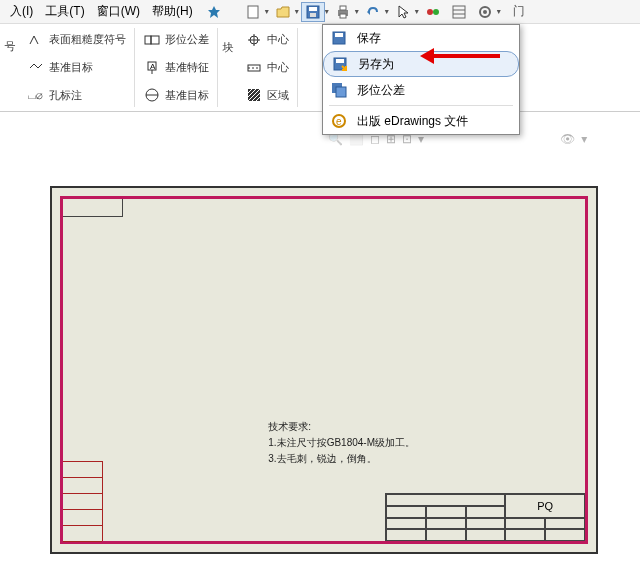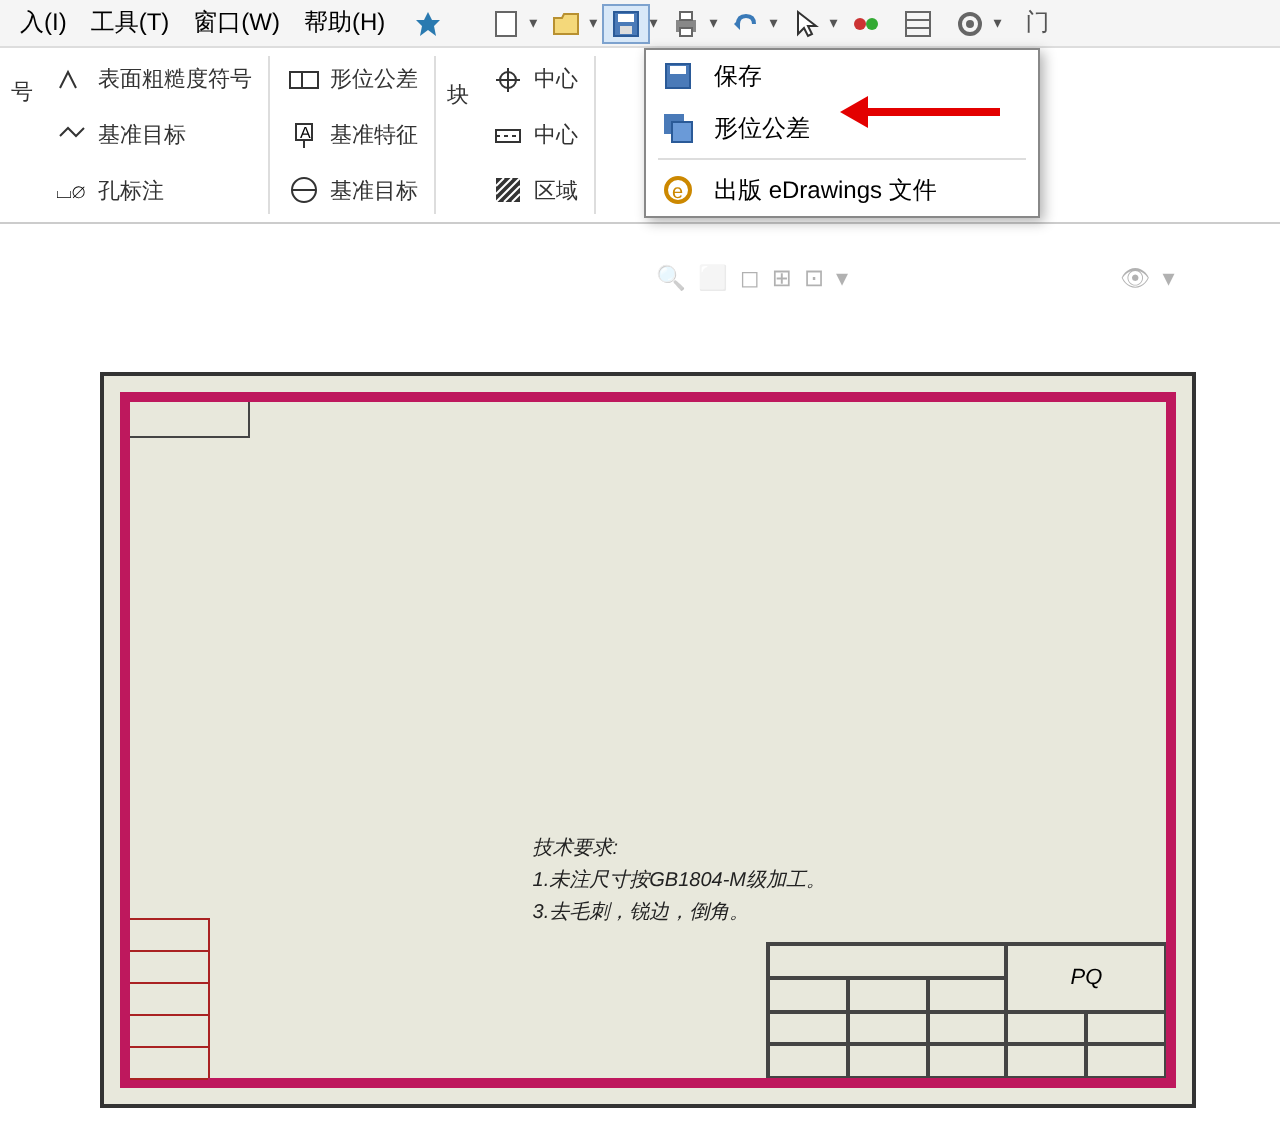--- a/index.html
+++ b/index.html
@@ -20,24 +20,24 @@
 .dd-item { display: flex; align-items: center; height: 26px; padding: 0 6px; cursor: pointer; border-radius: 12px; }
 .dd-item.highlighted { background: #e8f0fa; border: 1px solid #7da2ce; }
 .dd-icon { width: 20px; height: 20px; margin-right: 8px; display: flex; align-items: center; justify-content: center; }
 .dd-sep { height: 1px; background: #ddd; margin: 2px 6px; }
 .arrow-annotation { position: absolute; top: 54px; left: 430px; z-index: 101; }
 .arrow-line { width: 70px; height: 4px; background: #e30000; position: relative; }
 .arrow-head { position: absolute; left: -10px; top: -6px; width: 0; height: 0; border-right: 14px solid #e30000; border-top: 8px solid transparent; border-bottom: 8px solid transparent; }
 .statusbar-icons { position: absolute; top: 132px; left: 328px; display: flex; gap: 6px; opacity: 0.3; }
 .canvas-area { position: absolute; top: 160px; left: 0; right: 0; bottom: 0; background: #fff; }
 .drawing-sheet { position: absolute; top: 26px; left: 50px; width: 548px; height: 368px; background: #e8e8dc; border: 2px solid #333; }
-.sheet-margin { position: absolute; top: 8px; left: 8px; right: 8px; bottom: 8px; border: 5px solid #be185d; font-style: italic; }
+.sheet-margin { position: absolute; top: 8px; left: 8px; right: 8px; bottom: 8px; border: 3px solid #be185d; }
 .sheet-tlbox { position: absolute; top: 0; left: 0; width: 60px; height: 18px; border-right: 1px solid #444; border-bottom: 1px solid #444; }
 .notes { position: absolute; right: 170px; bottom: 74px; font-size: 10px; line-height: 1.6; color: #222; }
-.title-block { position: absolute; bottom: 0; right: 0; width: 200px; height: 68px; border-left: 1px solid #444; border-top: 1px solid #444; }
+.title-block { position: absolute; bottom: 0; right: 0; width: 200px; height: 48px; border-left: 1px solid #444; border-top: 1px solid #444; }
 .tb-grid { display: grid; grid-template-columns: repeat(5, 1fr); grid-template-rows: repeat(4, 1fr); height: 100%; }
 .tb-cell { border: 0.5px solid #444; font-size: 7px; display: flex; align-items: center; justify-content: center; overflow: hidden; }
 .rev-block { position: absolute; bottom: 0; left: 0; width: 40px; height: 80px; border-right: 1px solid #a22; border-top: 1px solid #a22; }
 .rev-row { height: 16px; border-bottom: 1px solid #a22; font-size: 7px; color: #a22; text-align: center; }
 svg { display: block; }
 </style>
 </head>
 <body>
 
 <div class="menubar">
@@ -210,20 +210,30 @@
 <div class="dropdown">
   <div class="dd-item">
     <span class="dd-icon">
         <svg width="16" height="16">
           <rect x="2" y="2" width="12" height="12" fill="#4a7ab8" stroke="#2a5a98"></rect>
           <rect x="4" y="3" width="8" height="4" fill="#fff"></rect>
         </svg>
       </span>
     <span>保存</span>
   </div>
+  <div class="dd-item highlighted">
+    <span class="dd-icon">
+        <svg width="16" height="16">
+          <rect x="2" y="2" width="12" height="12" fill="#4a7ab8" stroke="#2a5a98"></rect>
+          <rect x="4" y="3" width="8" height="4" fill="#fff"></rect>
+          <path d="M10 10 L14 14 M14 10 L14 14 L10 14" stroke="#fa0" stroke-width="2" fill="none"></path>
+        </svg>
+      </span>
+    <span>另存为</span>
+  </div>
   <div class="dd-item">
     <span class="dd-icon">
         <svg width="16" height="16">
           <rect x="1" y="1" width="10" height="10" fill="#4a7ab8"></rect>
           <rect x="5" y="5" width="10" height="10" fill="#6a9ad8" stroke="#2a5a98"></rect>
         </svg>
       </span>
     <span>形位公差</span>
   </div>
   <div class="dd-sep"></div>

